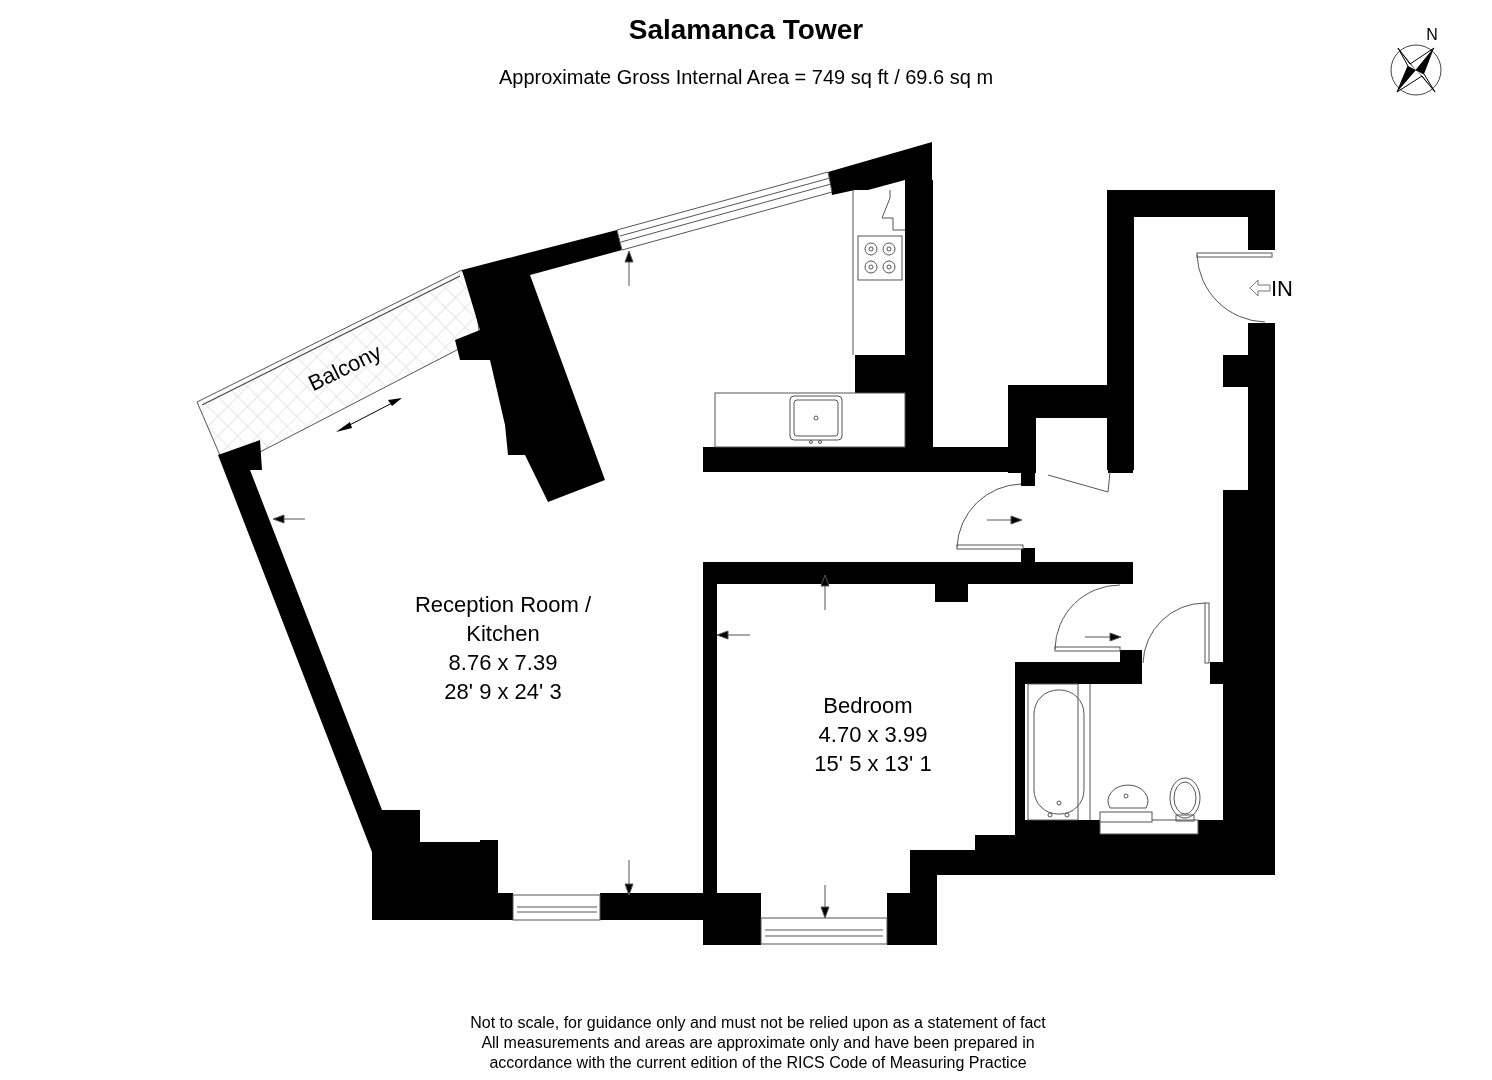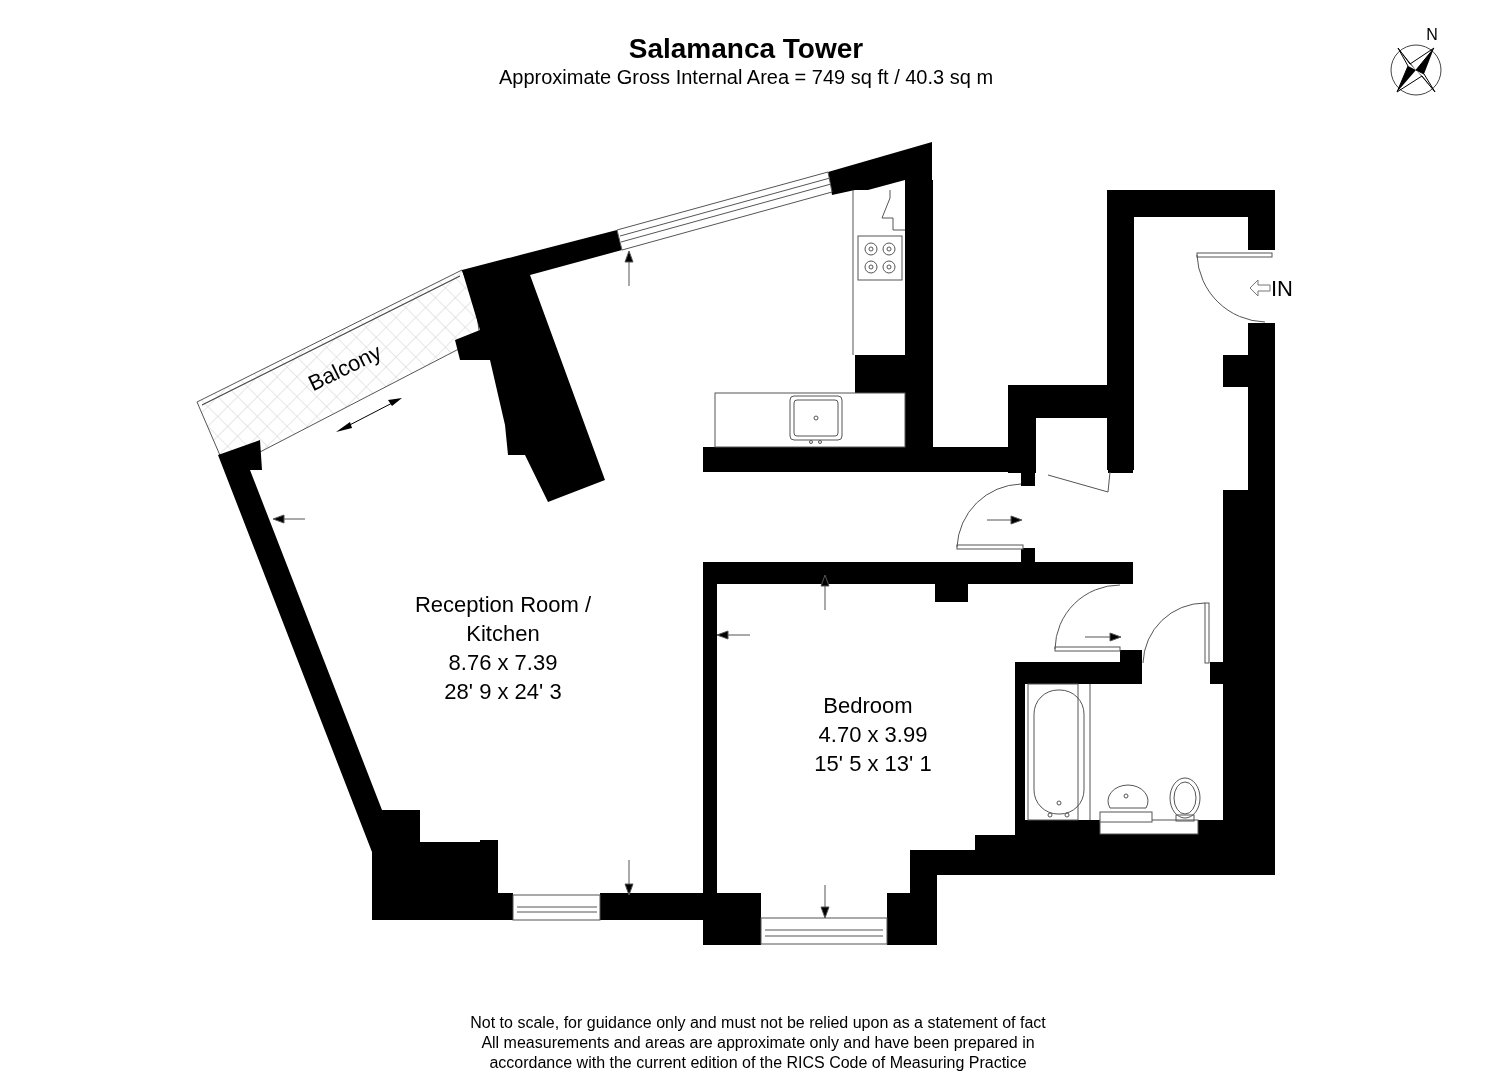--- a/index.html
+++ b/index.html
@@ -1,28 +1,28 @@
 <!DOCTYPE html>
 <html><head>
 <meta charset="utf-8">
 <style>
   html, body { margin: 0; padding: 0; background: #ffffff; }
   body { width: 1492px; height: 1080px; position: relative; overflow: hidden; font-family: "Liberation Sans", sans-serif; color: #000; }
-  .title { position: absolute; top: 14px; left: 0; width: 1492px; text-align: center; font-weight: bold; font-size: 28px; margin-top: 19px; }
+  .title { position: absolute; top: 14px; left: 0; width: 1492px; text-align: center; font-weight: bold; font-size: 28px; }
   .subtitle { position: absolute; top: 66px; left: 0; width: 1492px; text-align: center; font-size: 20px; }
   .footer { position: absolute; top: 1013px; left: 0; width: 1516px; text-align: center; font-size: 16px; line-height: 20px; }
   svg.plan { position: absolute; left: 0; top: 0; }
   .lbl { font-family: "Liberation Sans", sans-serif; fill: #000; }
   .room-lbl { font-size: 22px; }
 </style>
 </head>
 <body>
 
 <div class="title">Salamanca Tower</div>
-<div class="subtitle">Approximate Gross Internal Area = 749 sq ft / 40.3 sq m</div>
+<div class="subtitle">Approximate Gross Internal Area = 749 sq ft / 69.6 sq m</div>
 
 <svg class="plan" width="1492" height="1080" viewBox="0 0 1492 1080">
   <defs>
     <pattern id="hatch" width="14" height="14" patternUnits="userSpaceOnUse" patternTransform="rotate(45)">
       <line x1="0" y1="0" x2="0" y2="14" stroke="#cfcfcf" stroke-width="1"></line>
       <line x1="0" y1="0" x2="14" y2="0" stroke="#cfcfcf" stroke-width="1"></line>
     </pattern>
   </defs>
 
   <g>

